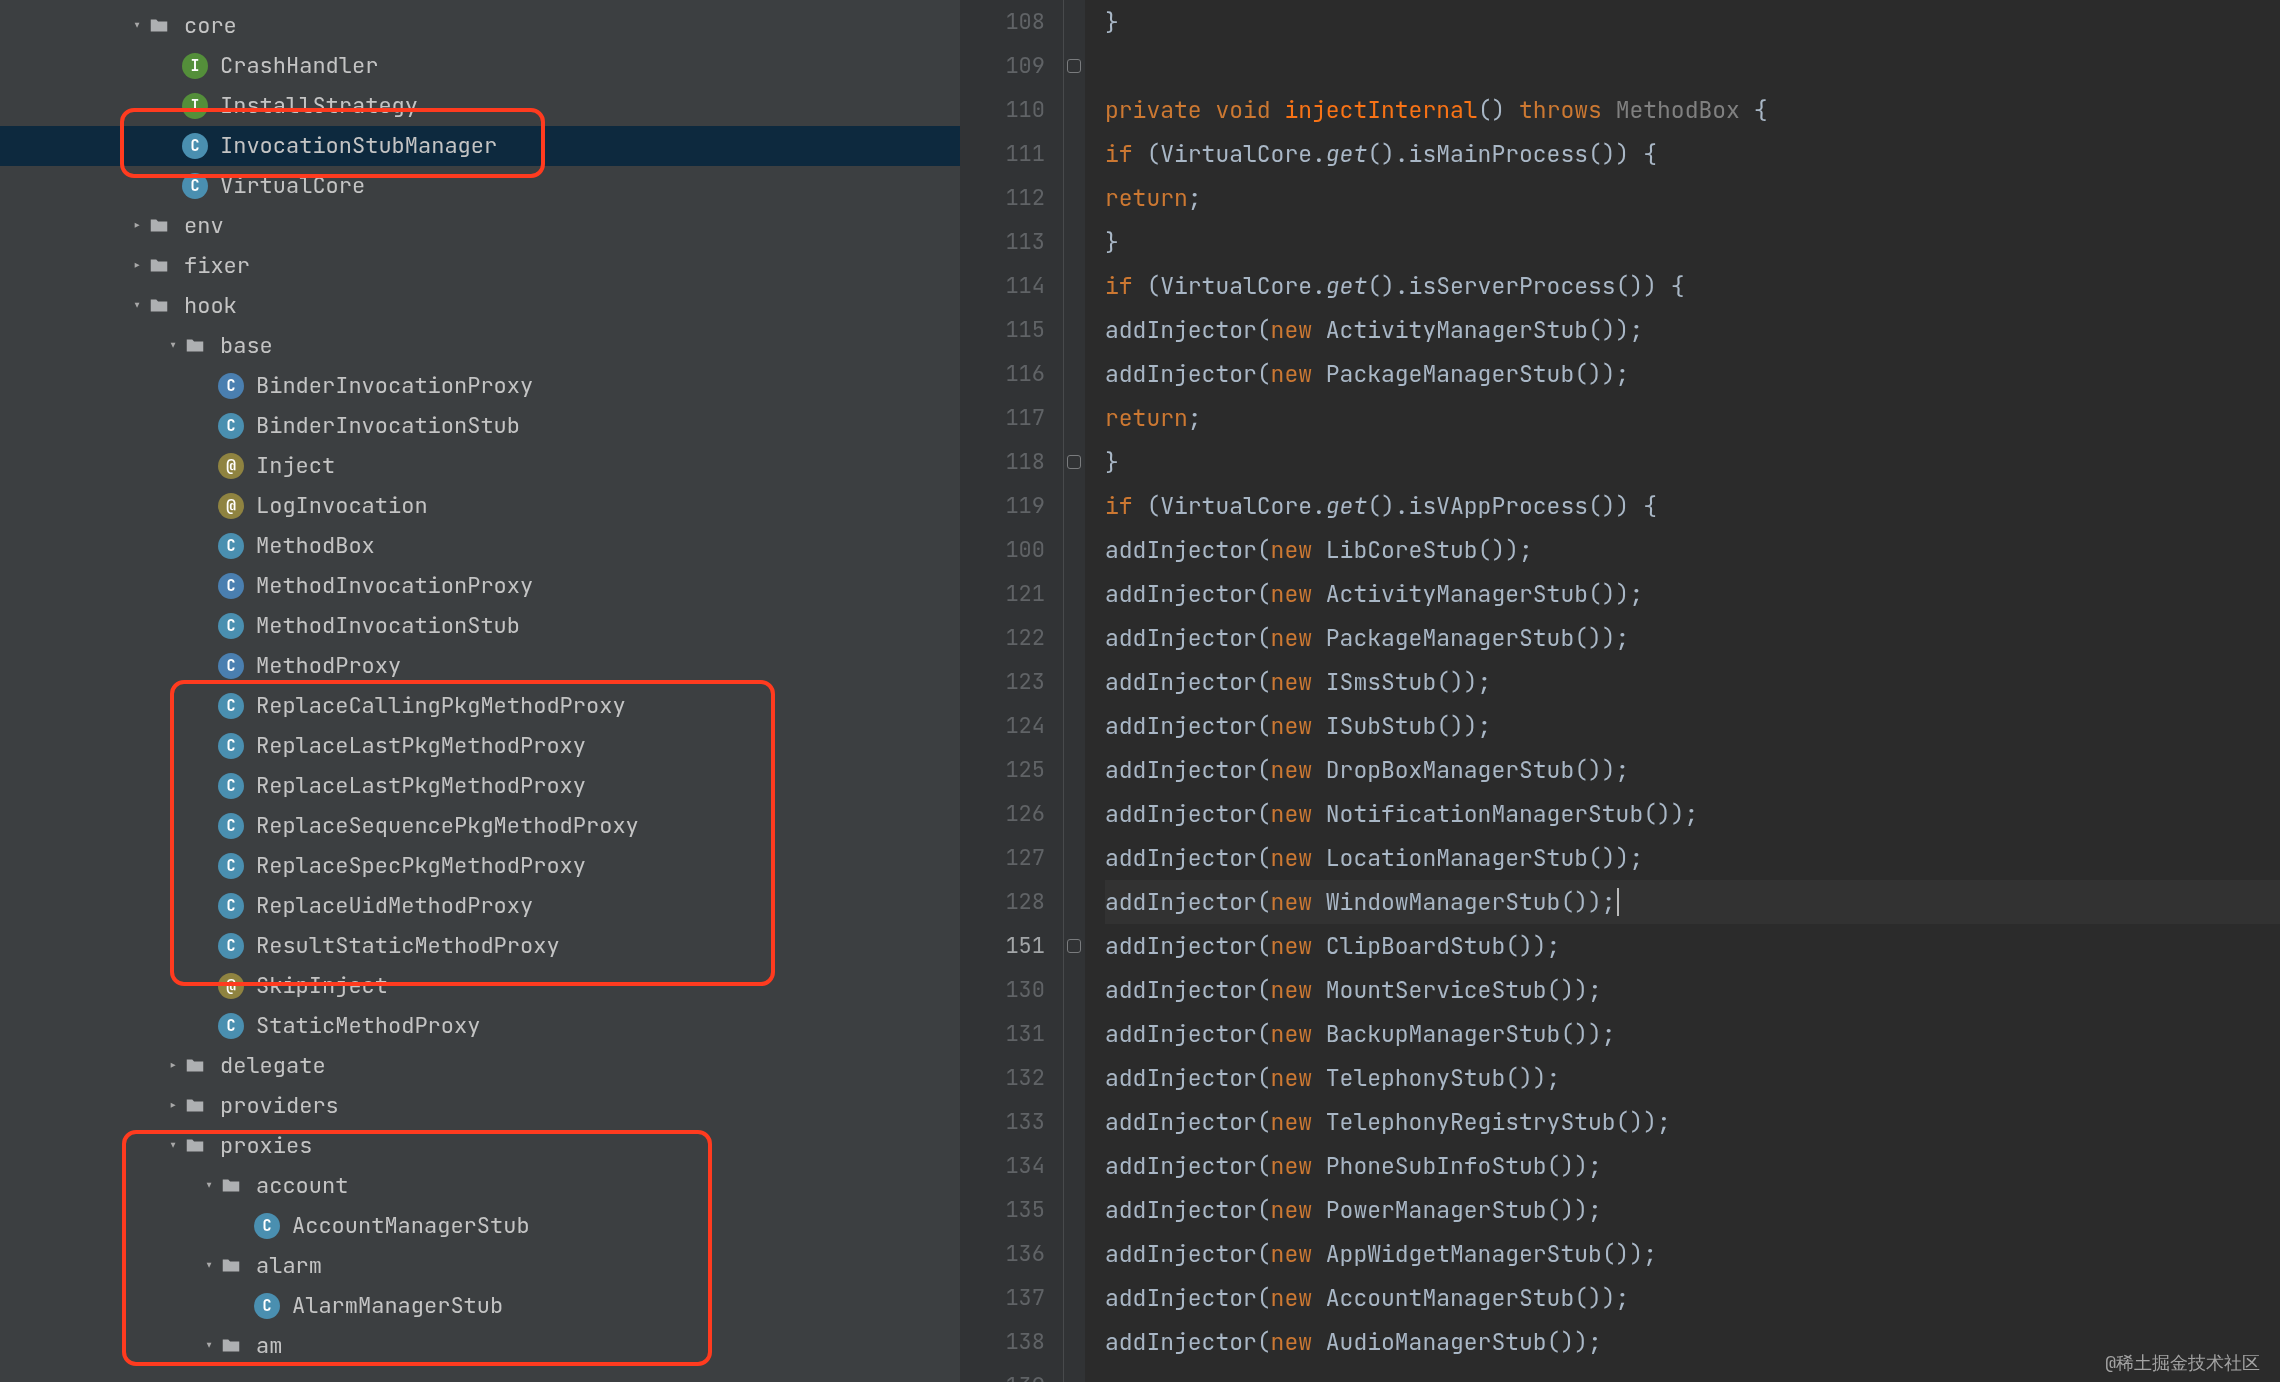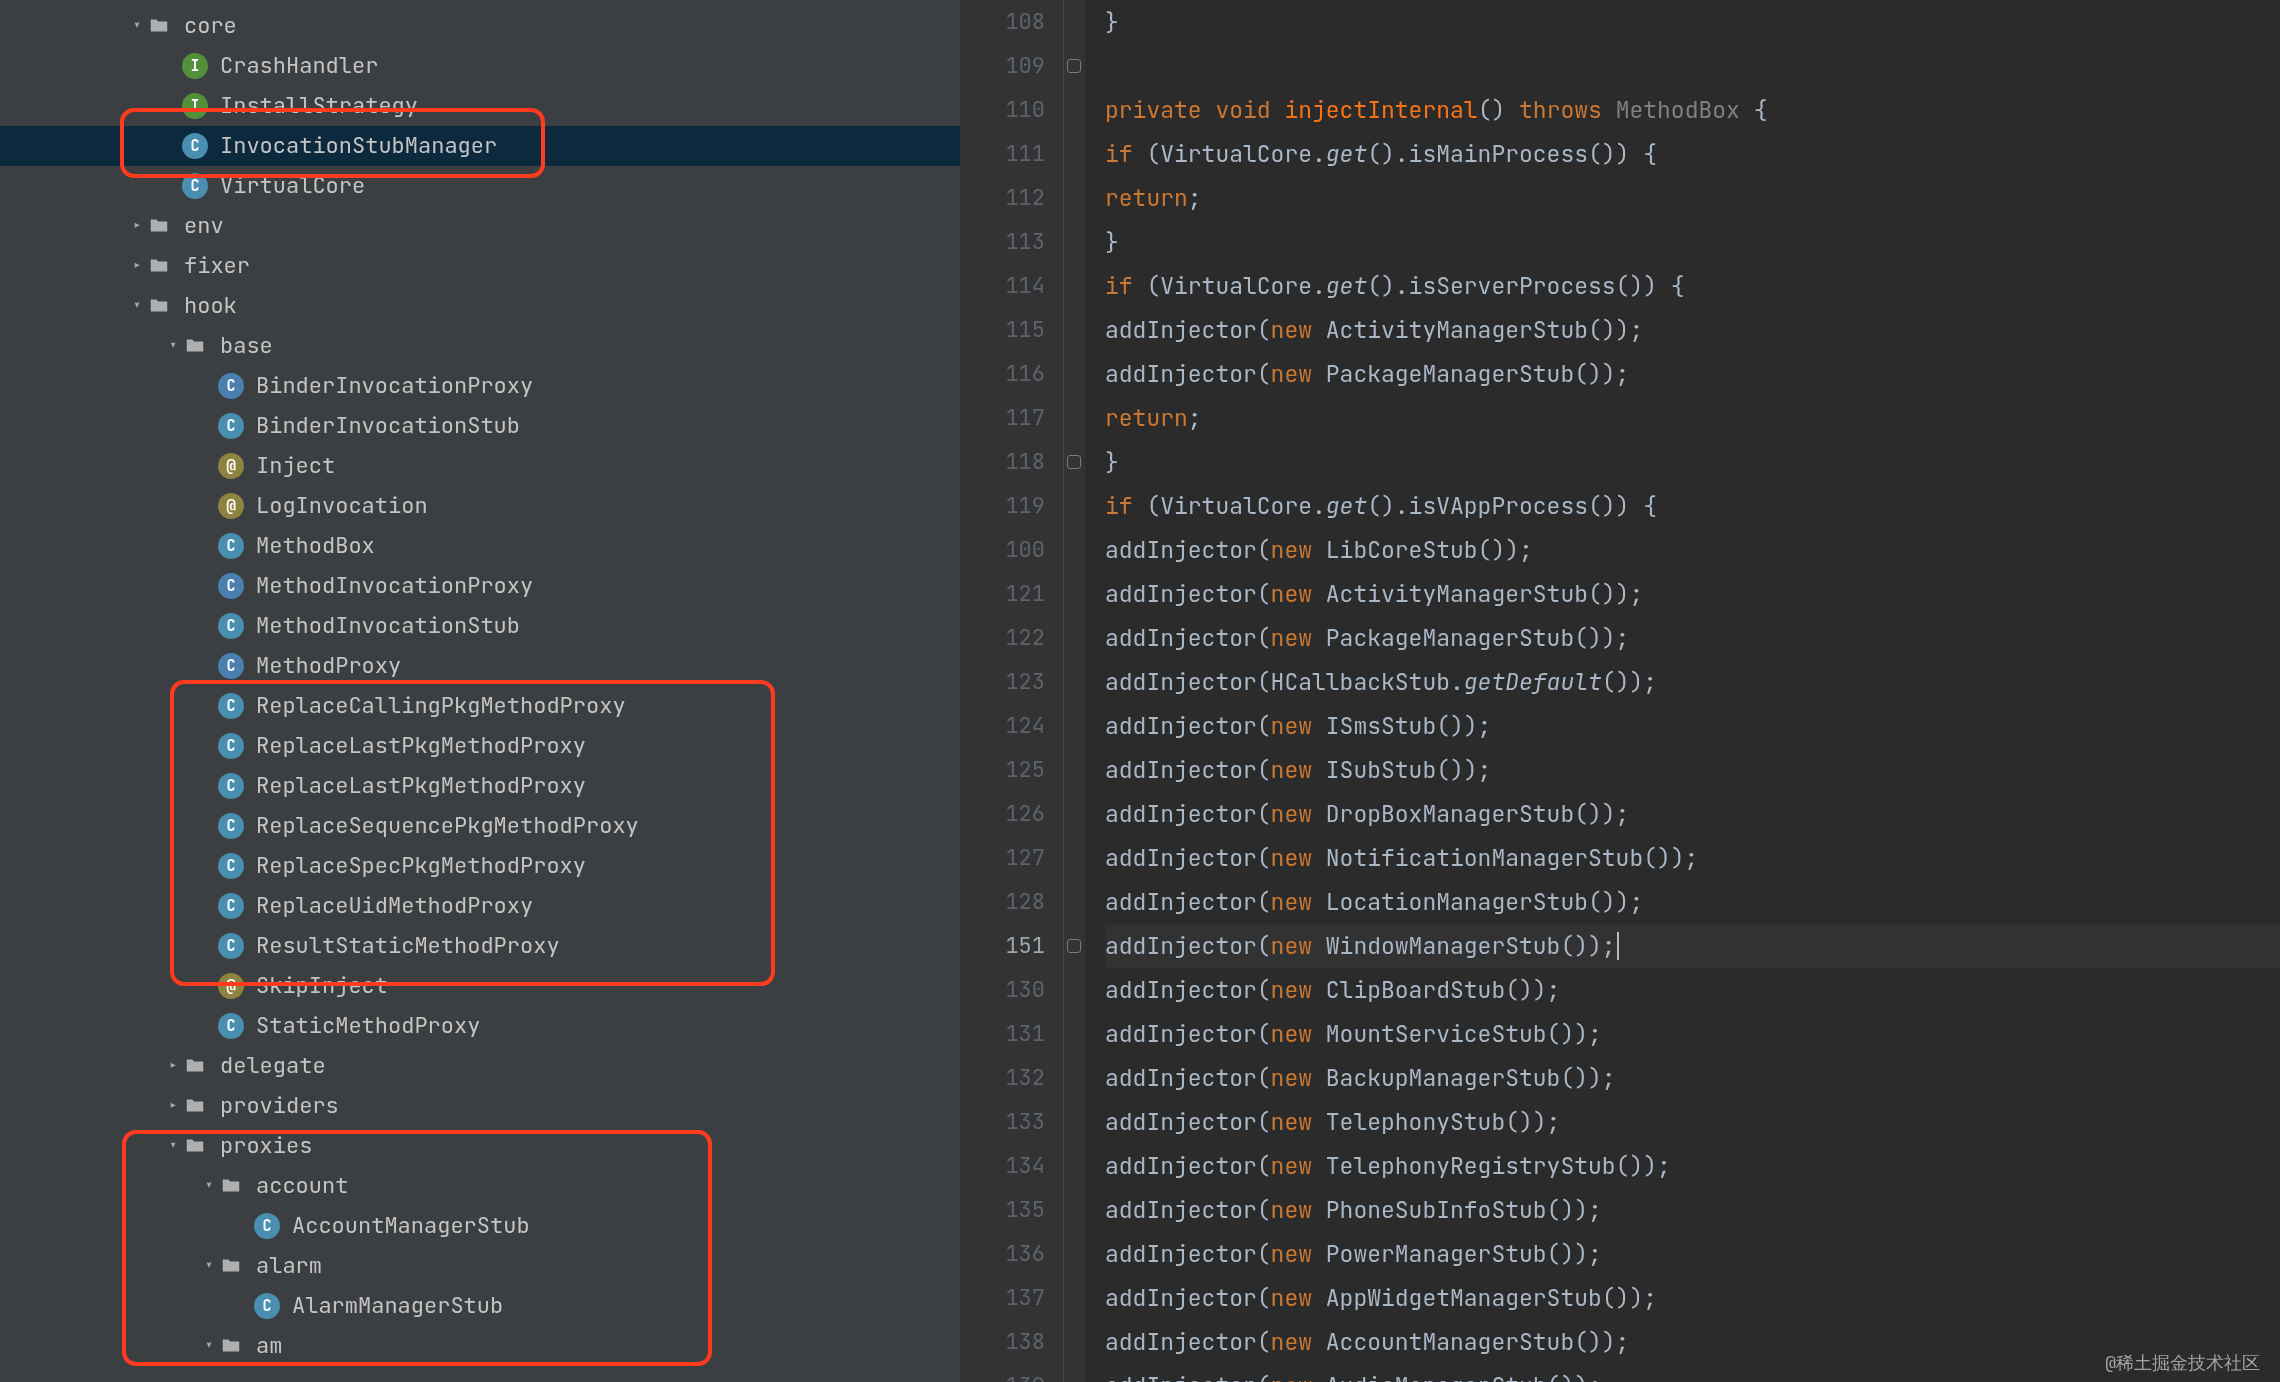--- a/index.html
+++ b/index.html
@@ -389,21 +389,20 @@
         <div class="cline">            <span class="tok-p">}</span></div>
         <div class="cline">            <span class="tok-k">if </span><span class="tok-p">(VirtualCore.</span><span class="tok-id tok-italic">get</span><span class="tok-p">().isServerProcess()) {</span></div>
         <div class="cline">                <span class="tok-p">addInjector(</span><span class="tok-k">new </span><span class="tok-p">ActivityManagerStub());</span></div>
         <div class="cline">                <span class="tok-p">addInjector(</span><span class="tok-k">new </span><span class="tok-p">PackageManagerStub());</span></div>
         <div class="cline">                <span class="tok-k">return</span><span class="tok-p">;</span></div>
         <div class="cline">            <span class="tok-p">}</span></div>
         <div class="cline">            <span class="tok-k">if </span><span class="tok-p">(VirtualCore.</span><span class="tok-id tok-italic">get</span><span class="tok-p">().isVAppProcess()) {</span></div>
         <div class="cline">                <span class="tok-p">addInjector(</span><span class="tok-k">new </span><span class="tok-p">LibCoreStub());</span></div>
         <div class="cline">                <span class="tok-p">addInjector(</span><span class="tok-k">new </span><span class="tok-p">ActivityManagerStub());</span></div>
         <div class="cline">                <span class="tok-p">addInjector(</span><span class="tok-k">new </span><span class="tok-p">PackageManagerStub());</span></div>
-        <div class="cline">                <span class="tok-p">addInjector(HCallbackStub.</span><span class="tok-id tok-italic">getDefault</span><span class="tok-p">());</span></div>
         <div class="cline">                <span class="tok-p">addInjector(</span><span class="tok-k">new </span><span class="tok-p">ISmsStub());</span></div>
         <div class="cline">                <span class="tok-p">addInjector(</span><span class="tok-k">new </span><span class="tok-p">ISubStub());</span></div>
         <div class="cline">                <span class="tok-p">addInjector(</span><span class="tok-k">new </span><span class="tok-p">DropBoxManagerStub());</span></div>
         <div class="cline">                <span class="tok-p">addInjector(</span><span class="tok-k">new </span><span class="tok-p">NotificationManagerStub());</span></div>
         <div class="cline">                <span class="tok-p">addInjector(</span><span class="tok-k">new </span><span class="tok-p">LocationManagerStub());</span></div>
         <div class="cline current">                <span class="tok-p">addInjector(</span><span class="tok-k">new </span><span class="tok-p">WindowManagerStub());</span><span class="caret"></span></div>
         <div class="cline">                <span class="tok-p">addInjector(</span><span class="tok-k">new </span><span class="tok-p">ClipBoardStub());</span></div>
         <div class="cline">                <span class="tok-p">addInjector(</span><span class="tok-k">new </span><span class="tok-p">MountServiceStub());</span></div>
         <div class="cline">                <span class="tok-p">addInjector(</span><span class="tok-k">new </span><span class="tok-p">BackupManagerStub());</span></div>
         <div class="cline">                <span class="tok-p">addInjector(</span><span class="tok-k">new </span><span class="tok-p">TelephonyStub());</span></div>

